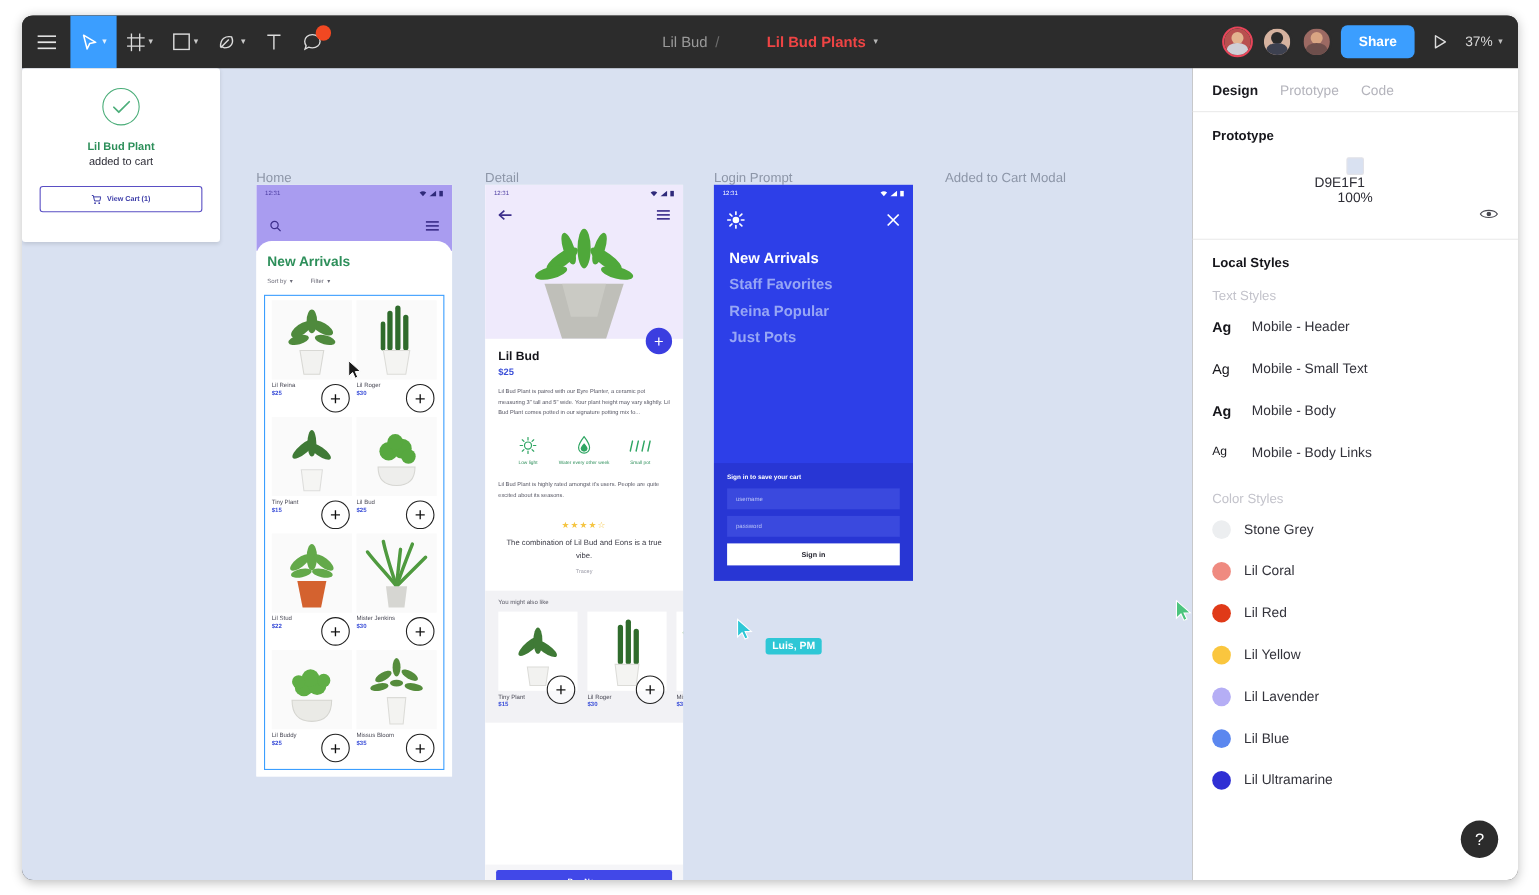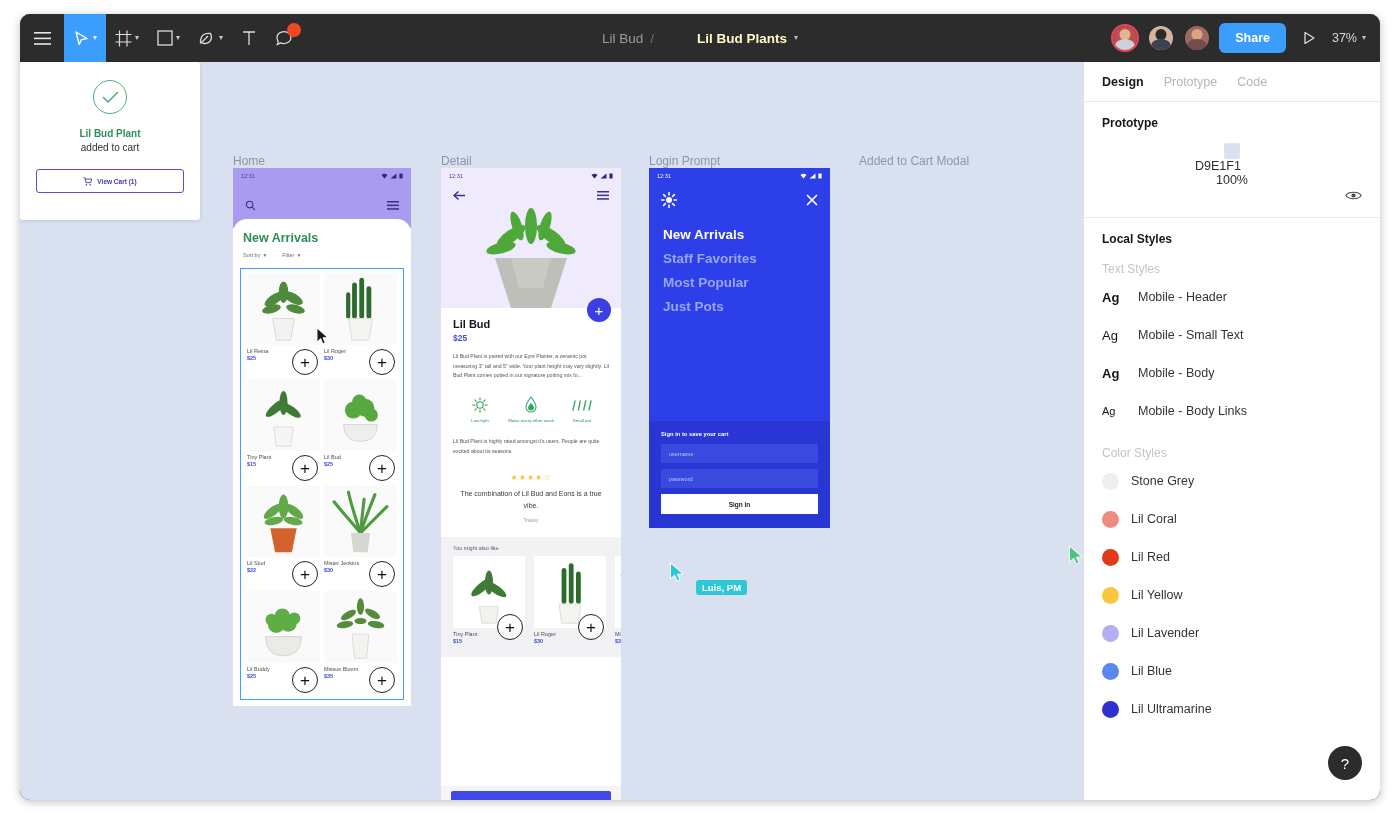--- a/index.html
+++ b/index.html
@@ -37,21 +37,21 @@
     background: #f24822; top: 9px; right: 2px;
   }
   .tb-center {
     position: absolute; left: 0; right: 0; top: 0; height: 48px;
     display: flex; align-items: center; justify-content: center;
     gap: 7px; pointer-events: none; font-size: 13.5px;
   }
   .tb-center > * { pointer-events: auto; }
   .crumb-dim { color: #9a9a9a; }
   .crumb-sep { color: #6d6d6d; }
-  .crumb-cur { color: #fef9c3; font-weight: bold; padding-left: 36px; }
+  .crumb-cur { color: #ef4444; font-weight: bold; padding-left: 36px; }
   .tb-right {
     position: absolute; right: 10px; top: 0; height: 48px;
     display: flex; align-items: center; gap: 8px;
   }
   .avatar {
     width: 28px; height: 28px; border-radius: 50%;
     border: 2px solid; overflow: hidden; position: relative;
   }
   .av-face { position: absolute; inset: 0; }
   .av-head {
@@ -742,21 +742,21 @@
           </g>
         </svg>
         <svg width="12" height="12" viewBox="0 0 12 12">
           <line x1="1" y1="1" x2="11" y2="11" stroke="#fff" stroke-width="1.6"></line>
           <line x1="11" y1="1" x2="1" y2="11" stroke="#fff" stroke-width="1.6"></line>
         </svg>
       </div>
       <div class="lg-menu">
         <div class="lg-item active">New Arrivals</div>
         <div class="lg-item">Staff Favorites</div>
-        <div class="lg-item">Most Popular</div>
+        <div class="lg-item">Reina Popular</div>
         <div class="lg-item">Just Pots</div>
       </div>
       <div class="lg-form">
         <div class="lg-form-title">Sign in to save your cart</div>
         <div class="lg-input">username</div>
         <div class="lg-input">password</div>
         <div class="lg-submit">Sign in</div>
       </div>
     </div>
 

